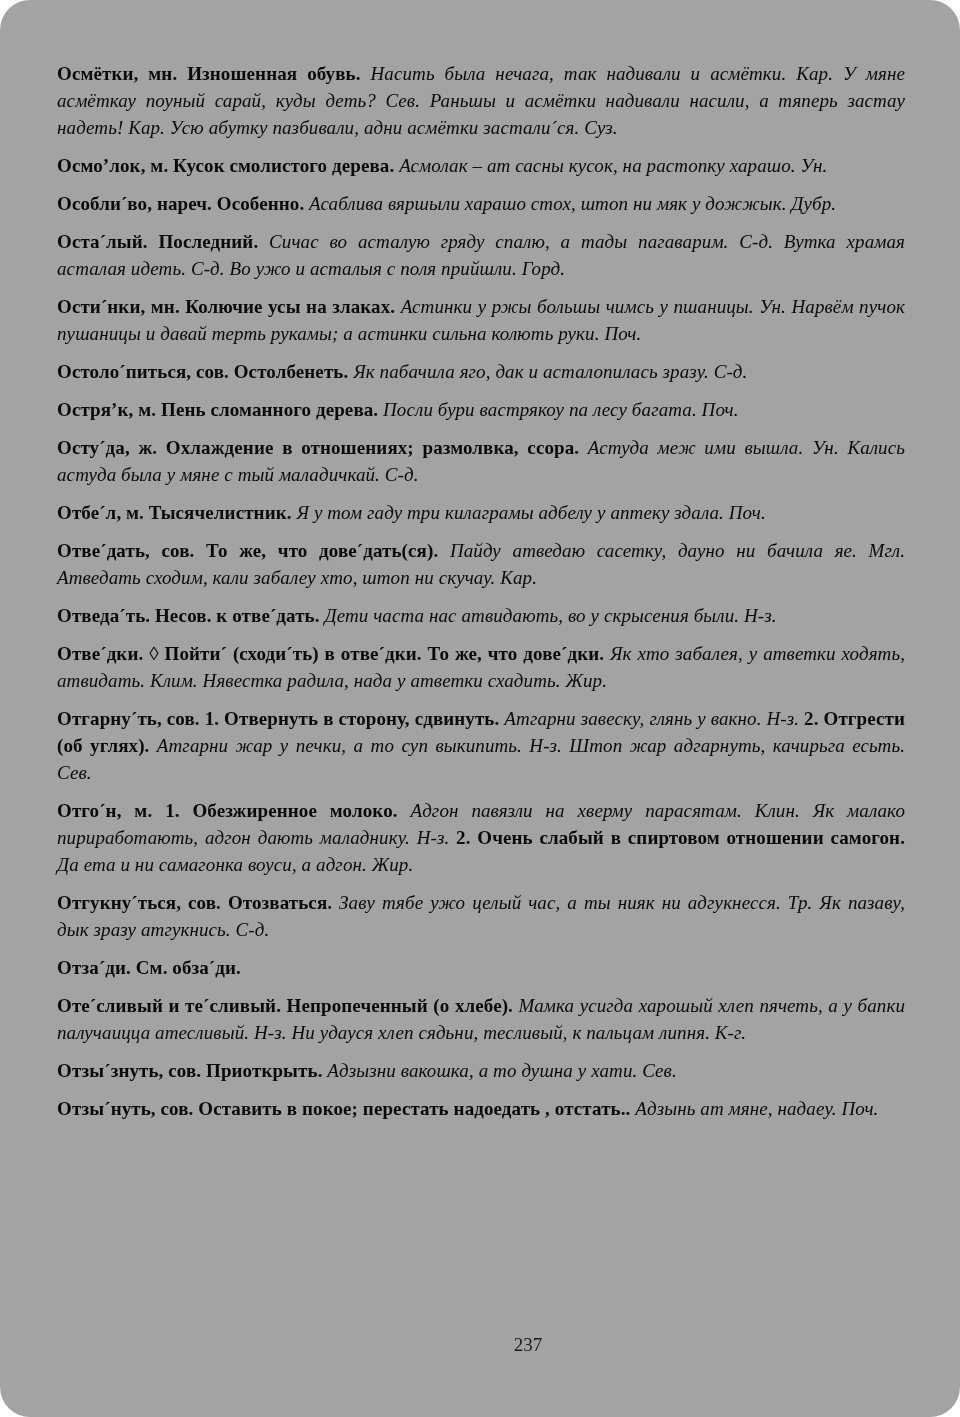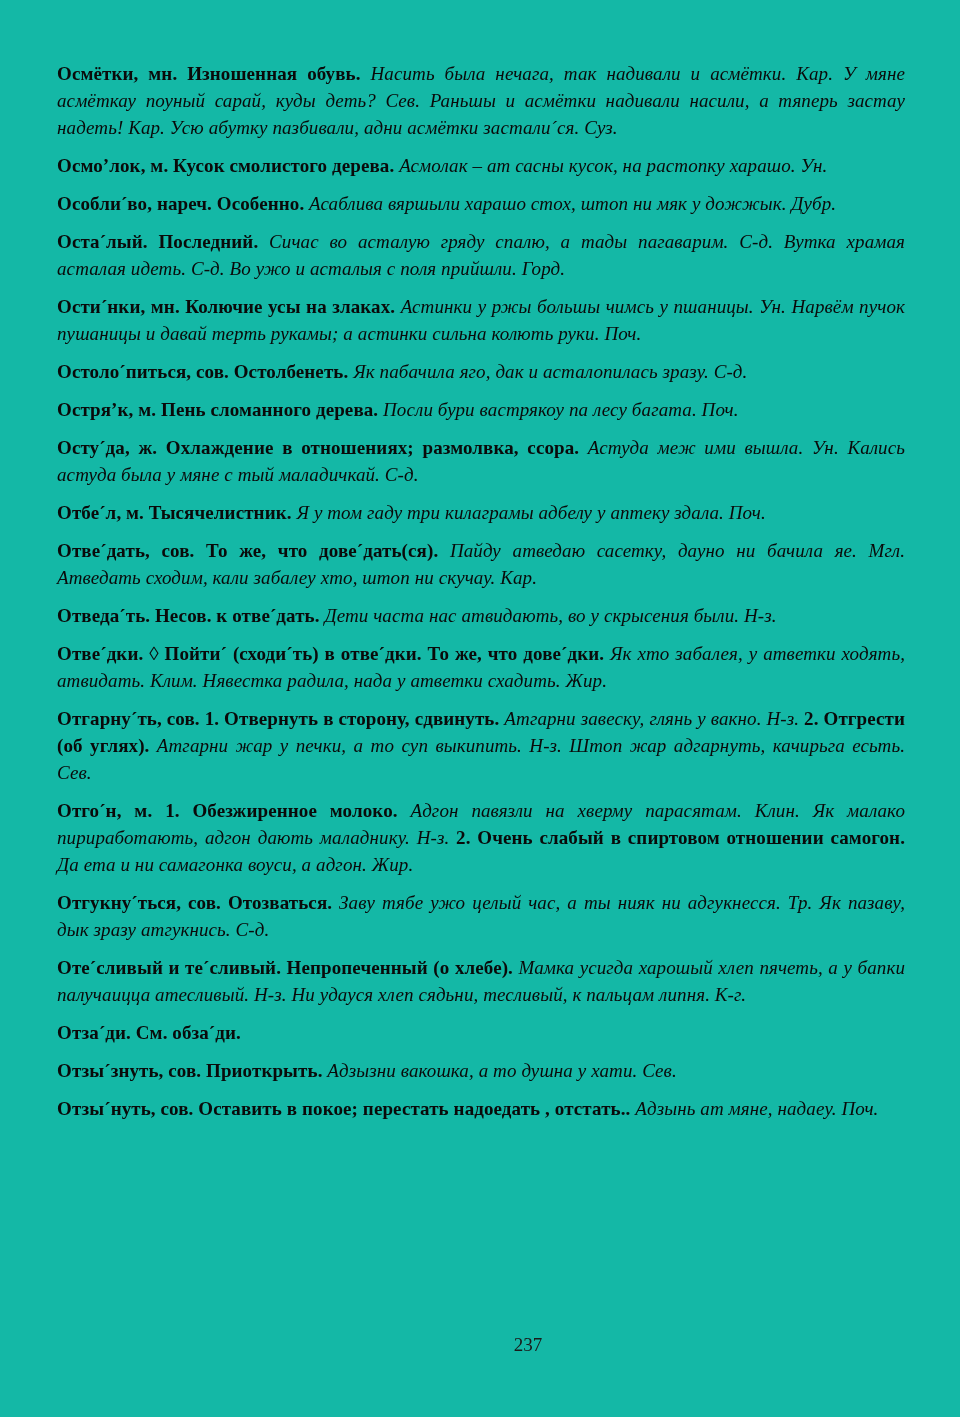--- a/index.html
+++ b/index.html
@@ -12,21 +12,22 @@
     height: 1417px;
     position: relative;
     font-family: "Liberation Serif", serif;
     color: #0a0a0a;
   }
   .page {
     box-sizing: border-box;
     width: 960px;
     height: 1417px;
     padding: 60px 55px 0 57px;
-    background: #14b8a6;
+    background: #a3a3a3;
+    border-radius: 30px;
   }
   .entries {
     width: 848px;
   }
   p.entry {
     margin: 0 0 11px 0;
     font-size: 19px;
     line-height: 27px;
     text-align: justify;
     letter-spacing: 0.1px;
@@ -64,19 +65,19 @@
       <p class="entry"><span class="seg-bold">Остоло´питься, сов. Остолбенеть. </span><span class="seg-italic">Як пабачила яго, дак и асталопилась зразу. С-д.</span></p>
       <p class="entry"><span class="seg-bold">Остря’к, м. Пень сломанного дерева. </span><span class="seg-italic">Посли бури вастрякоу па лесу багата. Поч.</span></p>
       <p class="entry"><span class="seg-bold">Осту´да, ж. Охлаждение в отношениях; размолвка, ссора. </span><span class="seg-italic">Астуда меж ими вышла. Ун. Кались астуда была у мяне с тый маладичкай. С-д.</span></p>
       <p class="entry"><span class="seg-bold">Отбе´л, м. Тысячелистник. </span><span class="seg-italic">Я у том гаду три килаграмы адбелу у аптеку здала. Поч.</span></p>
       <p class="entry"><span class="seg-bold">Отве´дать, сов. То же, что дове´дать(ся). </span><span class="seg-italic">Пайду атведаю сасетку, дауно ни бачила яе. Мгл. Атведать сходим, кали забалеу хто, штоп ни скучау. Кар.</span></p>
       <p class="entry"><span class="seg-bold">Отведа´ть. Несов. к отве´дать. </span><span class="seg-italic">Дети часта нас атвидають, во у скрысения были. Н-з.</span></p>
       <p class="entry"><span class="seg-bold">Отве´дки. ◊ Пойти´ (сходи´ть) в отве´дки. То же, что дове´дки. </span><span class="seg-italic">Як хто забалея, у атветки ходять, атвидать. Клим. Нявестка радила, нада у атветки схадить. Жир.</span></p>
       <p class="entry"><span class="seg-bold">Отгарну´ть, сов. 1. Отвернуть в сторону, сдвинуть.  </span><span class="seg-italic">Атгарни завеску, глянь у вакно. Н-з. </span><span class="seg-bold">2. Отгрести (об углях). </span><span class="seg-italic">Атгарни жар у печки, а то суп выкипить. Н-з. Штоп жар адгарнуть, качирьга есьть. Сев.</span></p>
       <p class="entry"><span class="seg-bold">Отго´н, м. 1. Обезжиренное молоко. </span><span class="seg-italic">Адгон павязли на хверму парасятам. Клин. Як малако пириработають, адгон дають маладнику. Н-з. </span><span class="seg-bold">2. Очень слабый в спиртовом отношении самогон. </span><span class="seg-italic">Да ета и ни самагонка воуси, а адгон. Жир.</span></p>
       <p class="entry"><span class="seg-bold">Отгукну´ться, сов. Отозваться. </span><span class="seg-italic">Заву тябе ужо целый час, а ты нияк ни адгукнесся. Тр. Як пазаву, дык зразу атгукнись. С-д.</span></p>
+      <p class="entry"><span class="seg-bold">Отза´ди. См. обза´ди.</span></p>
       <p class="entry"><span class="seg-bold">Оте´сливый и те´сливый. Непропеченный (о хлебе). </span><span class="seg-italic">Мамка усигда харошый хлеп пячеть, а у бапки палучаицца атесливый. Н-з. Ни удауся хлеп сядьни, тесливый, к пальцам липня. К-г.</span></p>
-      <p class="entry"><span class="seg-bold">Отза´ди. См. обза´ди.</span></p>
       <p class="entry"><span class="seg-bold">Отзы´знуть, сов. Приоткрыть.  </span><span class="seg-italic">Адзызни вакошка, а то душна у хати. Сев.</span></p>
       <p class="entry"><span class="seg-bold">Отзы´нуть, сов. Оставить в покое; перестать надоедать , отстать.. </span><span class="seg-italic">Адзынь ат мяне, надаеу. Поч.</span></p>
     </div>
   <div class="page-number">237</div>
 </div>
 
 </body></html>

